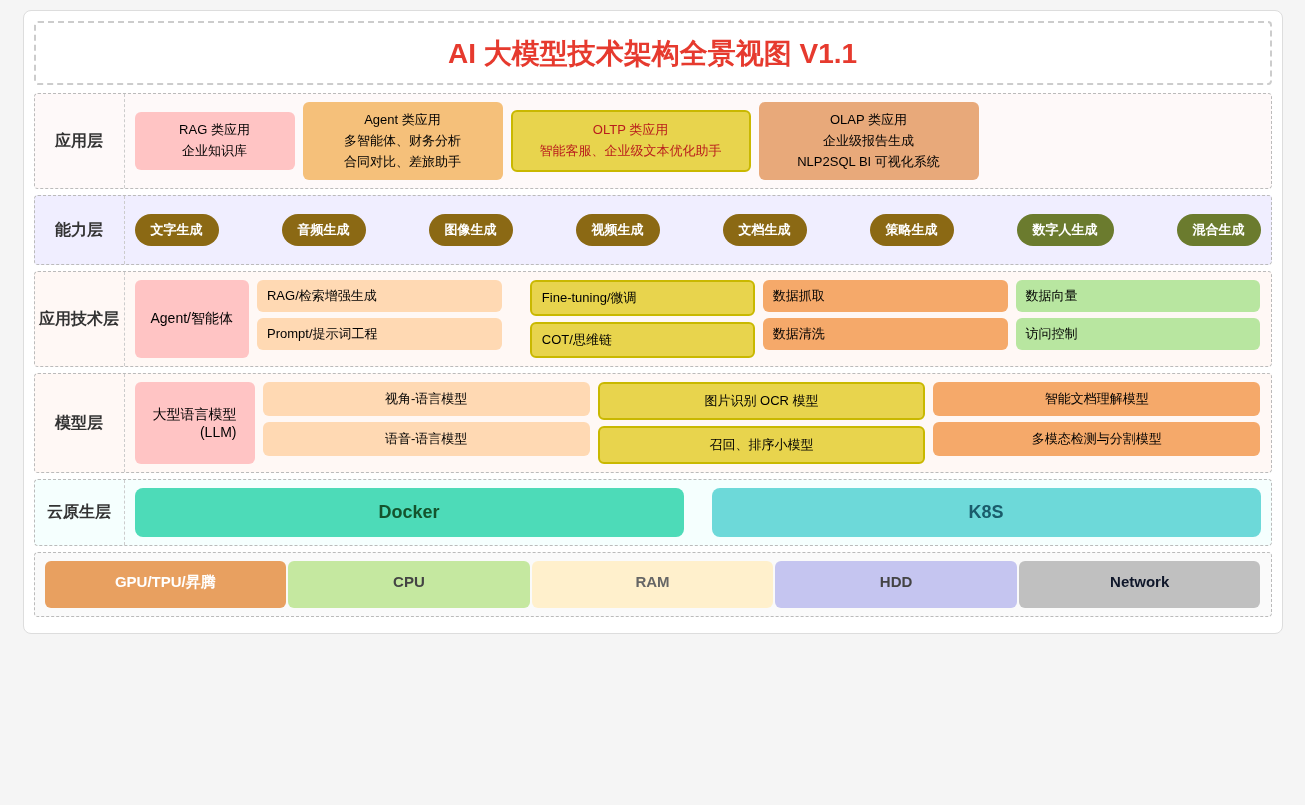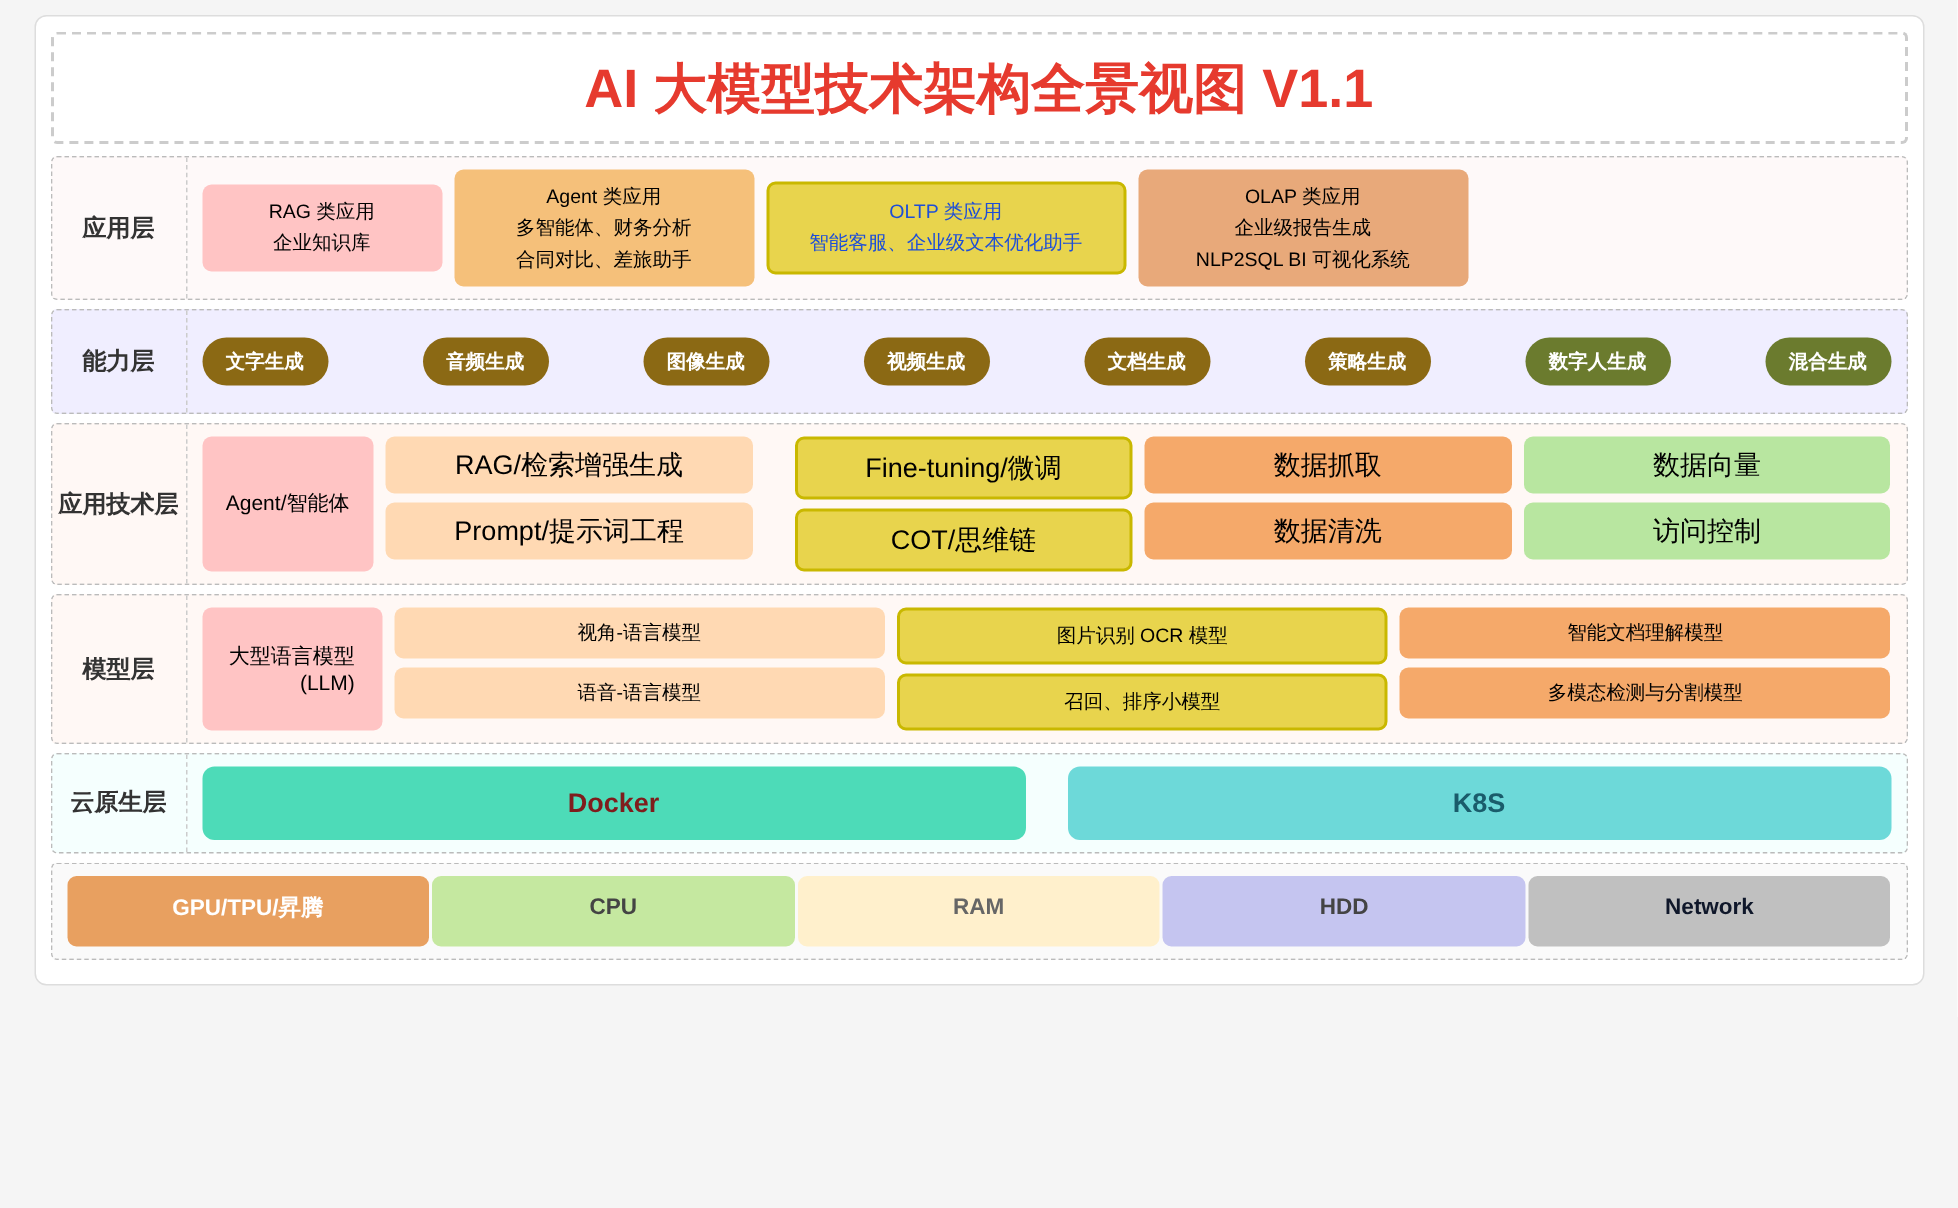--- a/index.html
+++ b/index.html
@@ -19,21 +19,21 @@
       padding: 10px;
     }
     .title-section {
       text-align: center;
       padding: 12px 0 10px;
       border: 2px dashed #ccc;
       margin-bottom: 8px;
       border-radius: 4px;
     }
     .title-text {
-      font-size: 36px;
+      font-size: 28px;
       font-weight: bold;
       color: #e63a2e;
     }
     .grid-row {
       display: flex;
       align-items: stretch;
       margin-bottom: 6px;
       border: 1px dashed #bbb;
       border-radius: 4px;
       min-height: 70px;
@@ -62,21 +62,21 @@
     .app-layer { background: #fef9f9; }
     .app-box {
       border-radius: 6px;
       padding: 8px 12px;
       text-align: center;
       font-size: 13px;
       line-height: 1.6;
     }
     .app-box-pink { background: #ffc4c4; }
     .app-box-orange { background: #f5c07a; }
-    .app-box-yellow { background: #e8d44d; color: #1d4ed8; border: 2px solid #c9b800; }
+    .app-box-yellow { background: #e8d44d; color: #b91c1c; border: 2px solid #c9b800; }
     .app-box-brown-orange { background: #e8a97a; }
 
     
     .cap-layer { background: #f0eeff; }
     .cap-box {
       border-radius: 20px;
       padding: 7px 16px;
       text-align: center;
       font-size: 13px;
       color: white;
@@ -92,22 +92,21 @@
       background: #ffc4c4;
       border-radius: 6px;
       padding: 10px 16px;
       text-align: center;
       font-size: 14px;
       min-width: 110px;
     }
     .at-box {
       border-radius: 6px;
       padding: 7px 10px;
-      text-align: center;
-      font-size: 18px;
+      font-size: 13px;
     }
     .at-peach { background: #ffd9b3; }
     .at-yellow { background: #e8d44d; border: 2px solid #c9b800; margin-left: 20px; }
     .at-orange { background: #f5a96a; }
     .at-green { background: #b8e6a0; }
 
     
     .model-layer { background: #fff8f5; }
     .model-left {
       background: #ffc4c4;
@@ -129,21 +128,21 @@
 
     
     .cloud-layer { background: #f5fffe; }
     .cloud-docker {
       background: #4ddbb8;
       border-radius: 8px;
       padding: 14px 0;
       text-align: center;
       font-size: 18px;
       font-weight: bold;
-      color: #7f1d1d;
+      color: #14532d;
       flex: 1;
     }
     .cloud-k8s {
       background: #6dd9d9;
       border-radius: 8px;
       padding: 14px 0;
       text-align: center;
       font-size: 18px;
       font-weight: bold;
       color: #1a5c6b;

